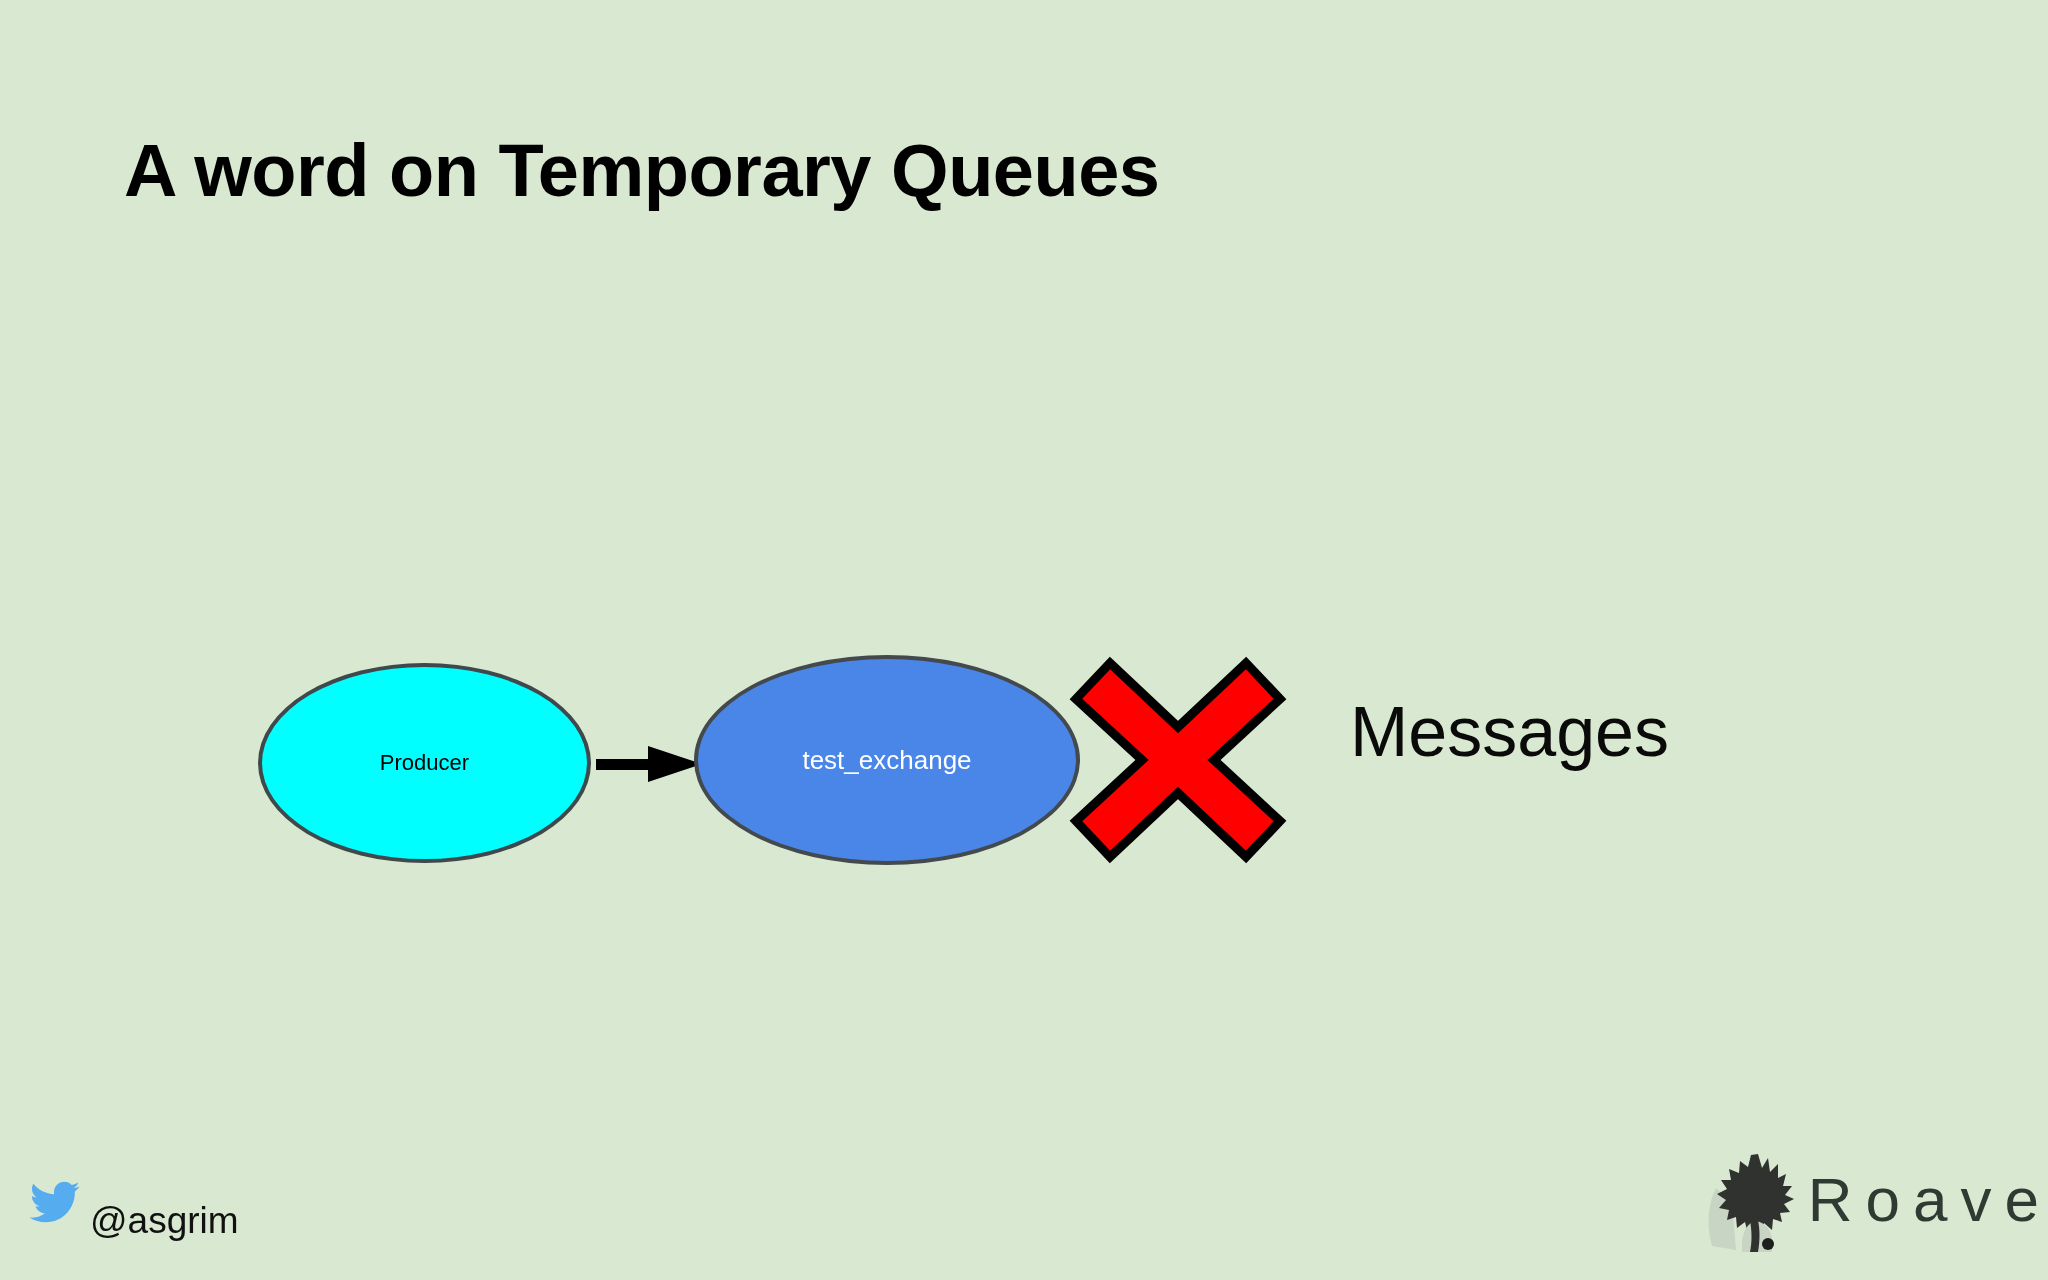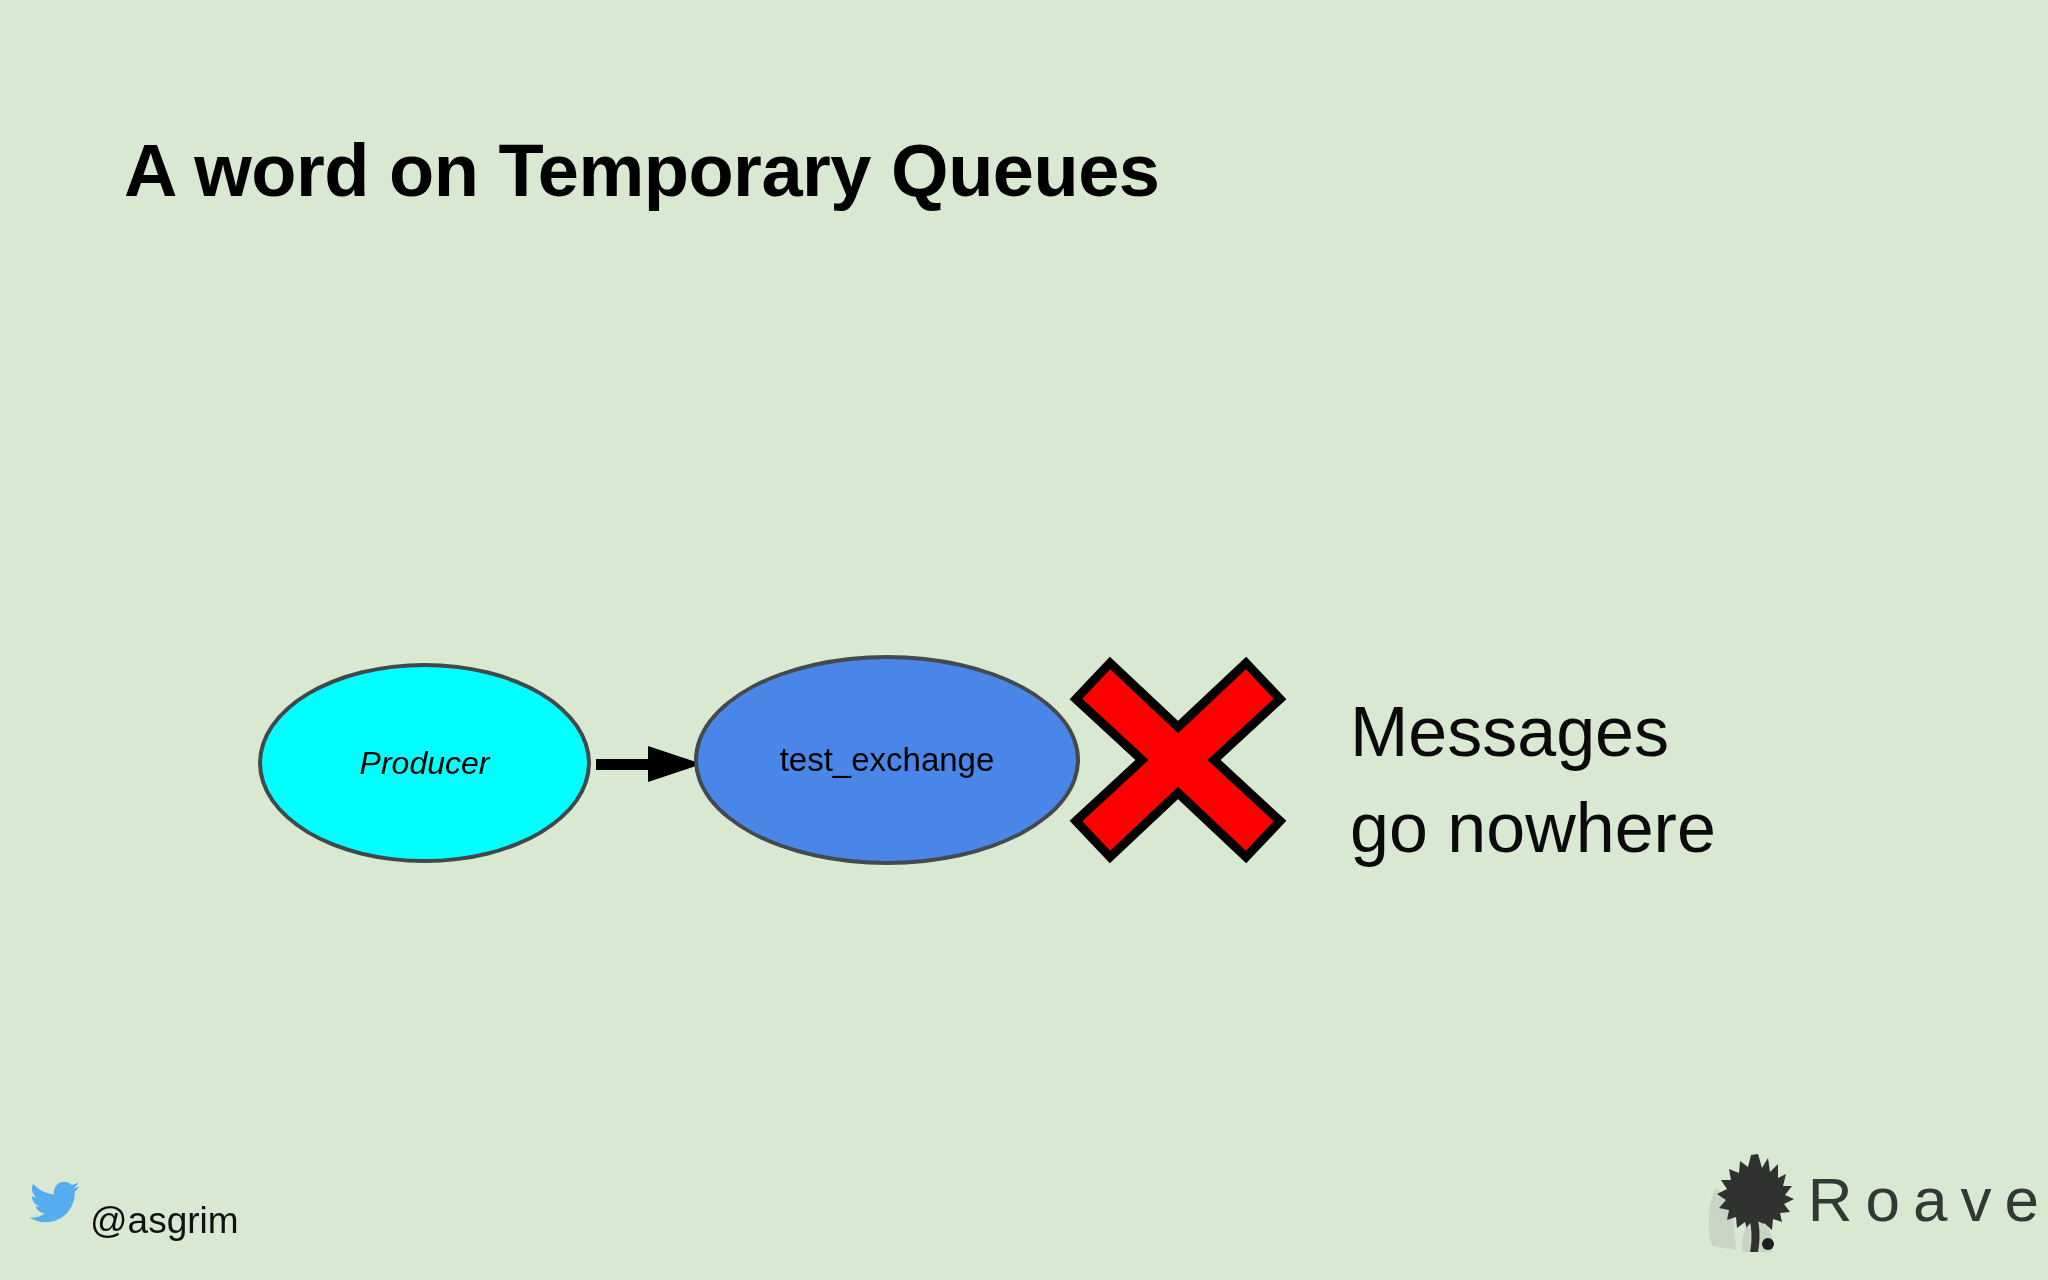--- a/index.html
+++ b/index.html
@@ -56,37 +56,36 @@
 
   #node-producer {
     left: 258px;
     top: 663px;
     width: 333px;
     height: 200px;
     background: #00ffff;
     border: 4px solid #3f484b;
   }
   #node-producer .node-label {
-    font-size: 32px;
+    font-size: 22px;
     color: #000000;
     font-family: "Liberation Sans", sans-serif;
-    font-style: italic;
   }
 
   #node-exchange {
     left: 694px;
     top: 655px;
     width: 386px;
     height: 210px;
     background: #4a86e8;
     border: 4px solid #43494c;
   }
   #node-exchange .node-label {
-    font-size: 33px;
-    color: #000000;
+    font-size: 26px;
+    color: #ffffff;
     font-family: "Liberation Sans", sans-serif;
   }
 
   
   #edge-producer-exchange {
     position: absolute;
     left: 596px;
     top: 744px;
     width: 108px;
     height: 40px;
@@ -174,21 +173,20 @@
     </div>
 
     <svg id="blocked-marker" viewBox="0 0 220 210">
       <polygon points="42,8 110,72 178,8 212,44 146,105 212,166 178,202 110,138 42,202 8,166 74,105 8,44" fill="#ff0000" stroke="#000000" stroke-width="9" stroke-linejoin="miter"></polygon>
     </svg>
 
   </div>
 
   <div id="callout-text">
     <span class="callout-line">Messages</span>
-    <span class="callout-line">go nowhere</span>
   </div>
 
   <div id="twitter-credit">
     <svg id="twitter-icon" viewBox="0 0 50 44">
       <path fill="#55acee" d="M49.6 5.6c-1.8 0.8-3.8 1.4-5.9 1.6 2.1-1.3 3.7-3.3 4.5-5.7 -2 1.2-4.2 2-6.5 2.5C39.8 2 37.1 0.8 34.2 0.8c-5.6 0-10.2 4.6-10.2 10.2 0 0.8 0.1 1.6 0.3 2.3C15.8 12.9 8.4 8.9 3.4 2.8 2.5 4.3 2 6 2 7.9c0 3.5 1.8 6.6 4.5 8.5 -1.7-0.1-3.2-0.5-4.6-1.3 0 0 0 0.1 0 0.1 0 4.9 3.5 9 8.2 9.9 -0.8 0.2-1.7 0.3-2.7 0.3 -0.7 0-1.3-0.1-1.9-0.2 1.3 4 5.1 7 9.5 7.1 -3.5 2.7-7.9 4.4-12.7 4.4 -0.8 0-1.6 0-2.4-0.1 4.5 2.9 9.9 4.6 15.7 4.6 18.9 0 29.2-15.6 29.2-29.2 0-0.4 0-0.9 0-1.3C46.5 9.4 48.2 7.6 49.6 5.6z"></path>
     </svg>
     <span id="twitter-handle">@asgrim</span>
   </div>
 
   <div id="roave-logo">

